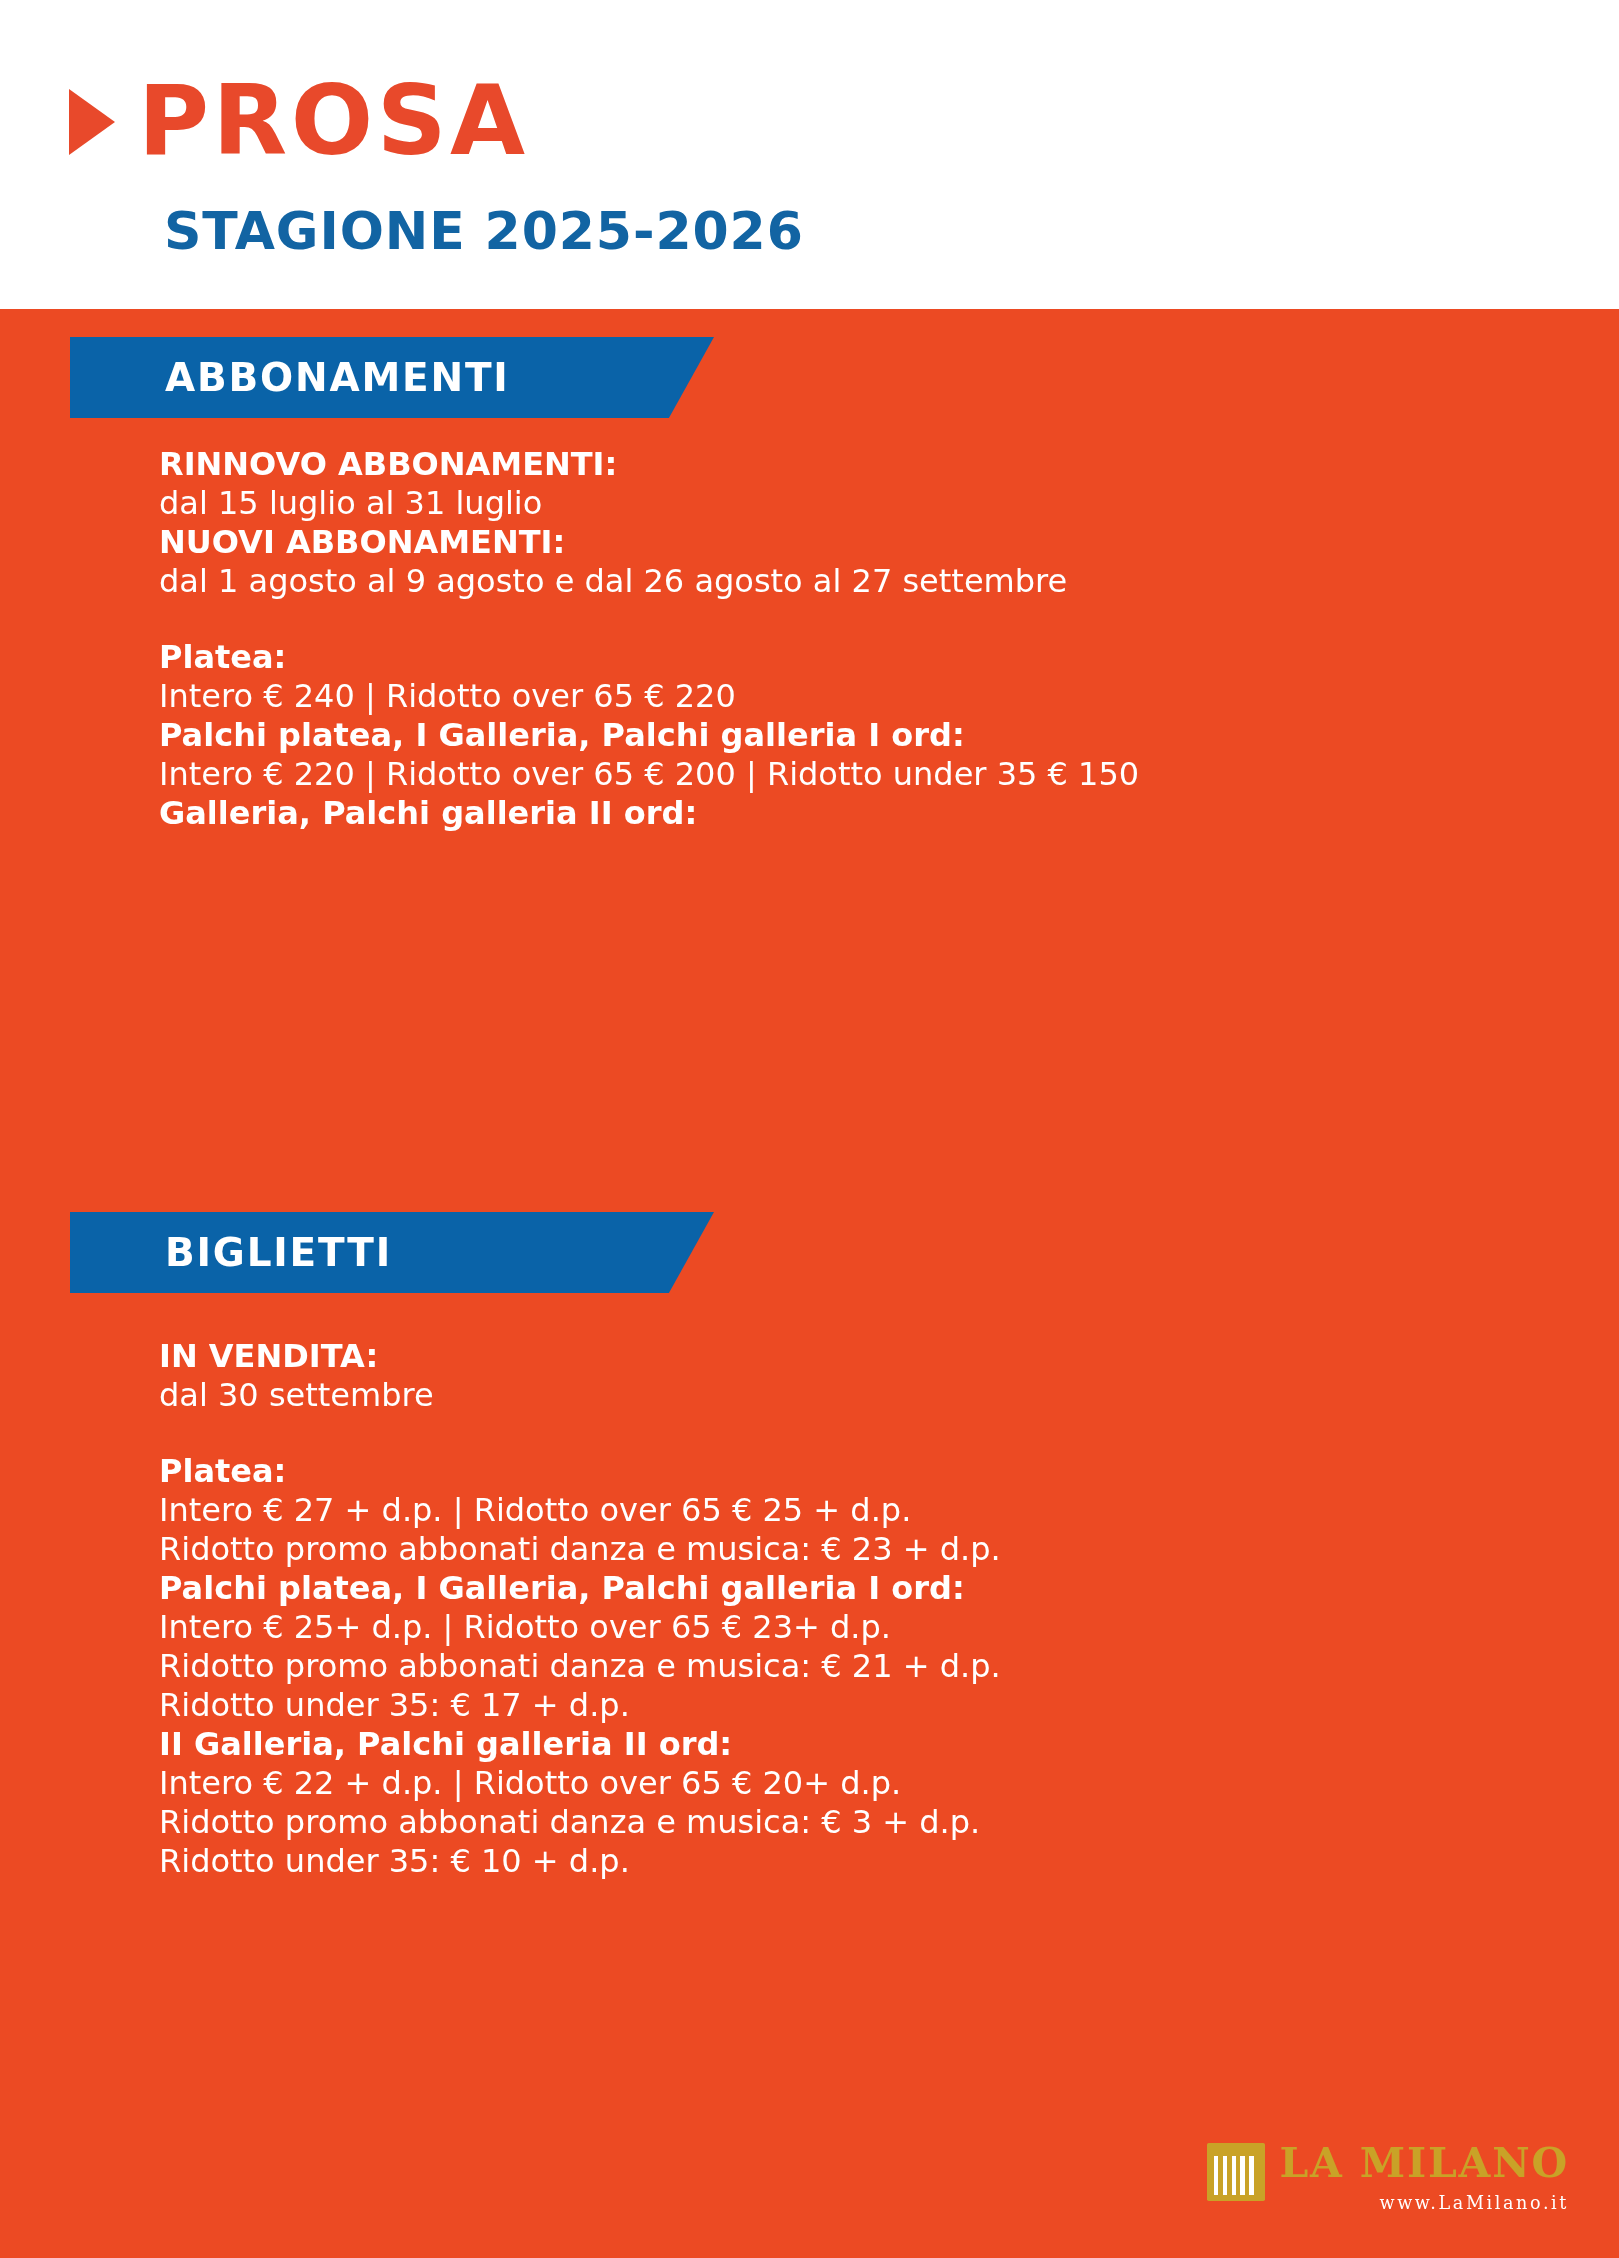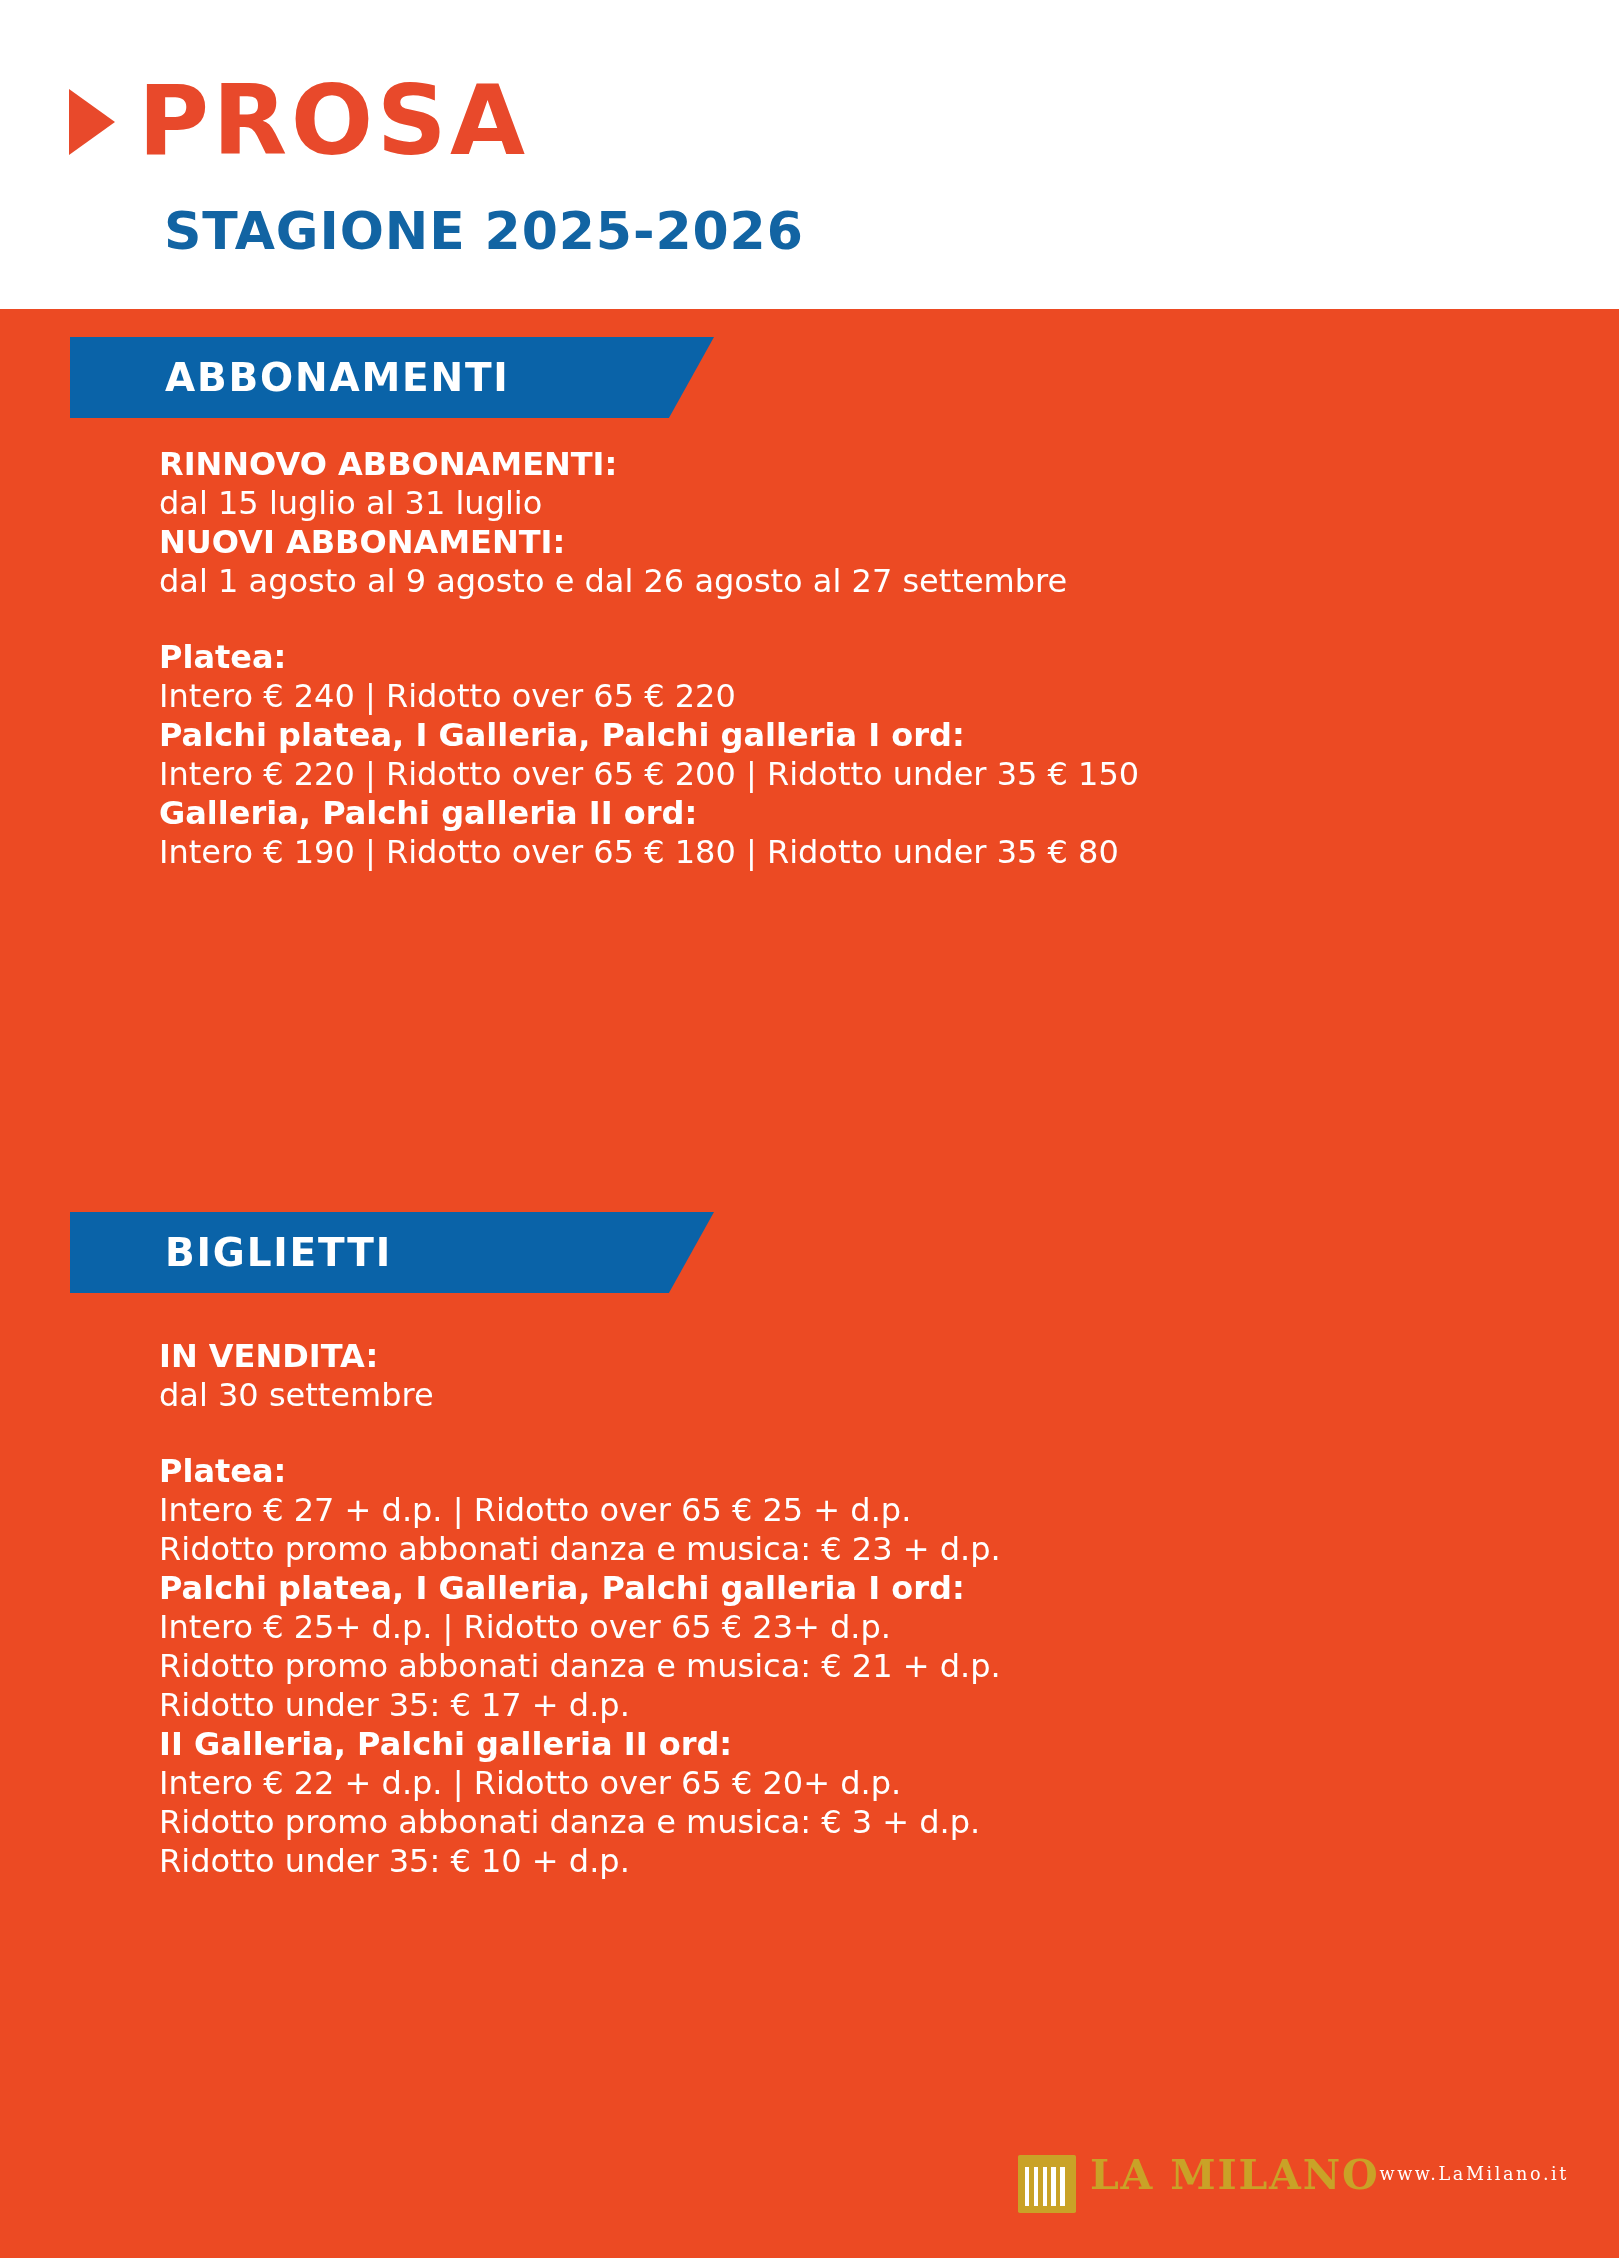--- a/index.html
+++ b/index.html
@@ -148,22 +148,23 @@
     top: 12.4px;
     width: 44px;
     height: 39px;
     background:
       repeating-linear-gradient(to right,
         #ffffff 0px, #ffffff 4.4px,
         #c9a227 4.4px, #c9a227 8.8px);
   }
   .wm-text {
     display: flex;
-    flex-direction: row;
+    flex-direction: column;
     justify-content: center;
+    align-items: flex-end;
   }
   .wm-title {
     font-size: 41px;
     font-weight: bold;
     color: #c9a227;
     letter-spacing: 1.8px;
     line-height: 1;
     font-family: "DejaVu Serif", serif;
   }
   .wm-url {
@@ -197,21 +198,20 @@
         <div class="line bold">RINNOVO ABBONAMENTI:</div>
         <div class="line reg">dal 15 luglio al 31 luglio</div>
         <div class="line bold">NUOVI ABBONAMENTI:</div>
         <div class="line reg">dal 1 agosto al 9 agosto e dal 26 agosto al 27 settembre</div>
         <div class="gap"></div>
         <div class="line bold">Platea:</div>
         <div class="line reg">Intero € 240 | Ridotto over 65 € 220</div>
         <div class="line bold">Palchi platea, I Galleria, Palchi galleria I ord:</div>
         <div class="line reg">Intero € 220 | Ridotto over 65 € 200 | Ridotto under 35 € 150</div>
         <div class="line bold">Galleria, Palchi galleria II ord:</div>
-        <div class="line reg">Intero € 190 | Ridotto over 65 € 180 | Ridotto under 35 € 80</div>
       </div>
     </div>
 
     <div class="section-biglietti">
       <div class="banner">
         <span class="banner-text">BIGLIETTI</span>
       </div>
       <div class="content">
         <div class="gap-small"></div>
         <div class="line bold">IN VENDITA:</div>

